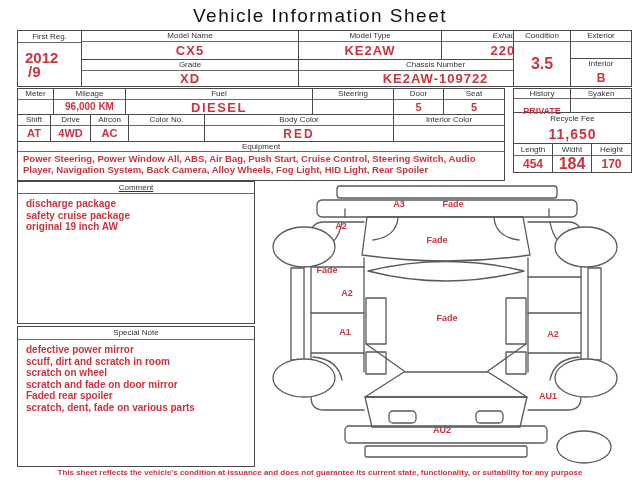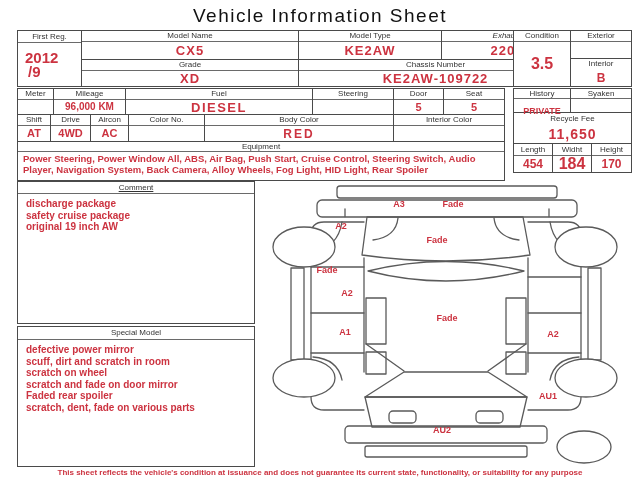--- a/index.html
+++ b/index.html
@@ -190,21 +190,21 @@
 <div class="abs box col" style="left:17px;top:181px;width:238px;height:143px;">
   <div class="clabel" style="height:11px;text-decoration:underline;">Comment</div>
   <div class="notes">
     <div>discharge package</div>
     <div>safety cruise package</div>
     <div>original 19 inch AW</div>
   </div>
 </div>
 
 <div class="abs box col" style="left:17px;top:326px;width:238px;height:141px;">
-  <div class="clabel" style="height:12px;">Special Model</div>
+  <div class="clabel" style="height:12px;">Special Note</div>
   <div class="notes">
     <div>defective power mirror</div>
     <div>scuff, dirt and scratch in room</div>
     <div>scratch on wheel</div>
     <div>scratch and fade on door mirror</div>
     <div>Faded rear spoiler</div>
     <div>scratch, dent, fade on various parts</div>
   </div>
 </div>
 

